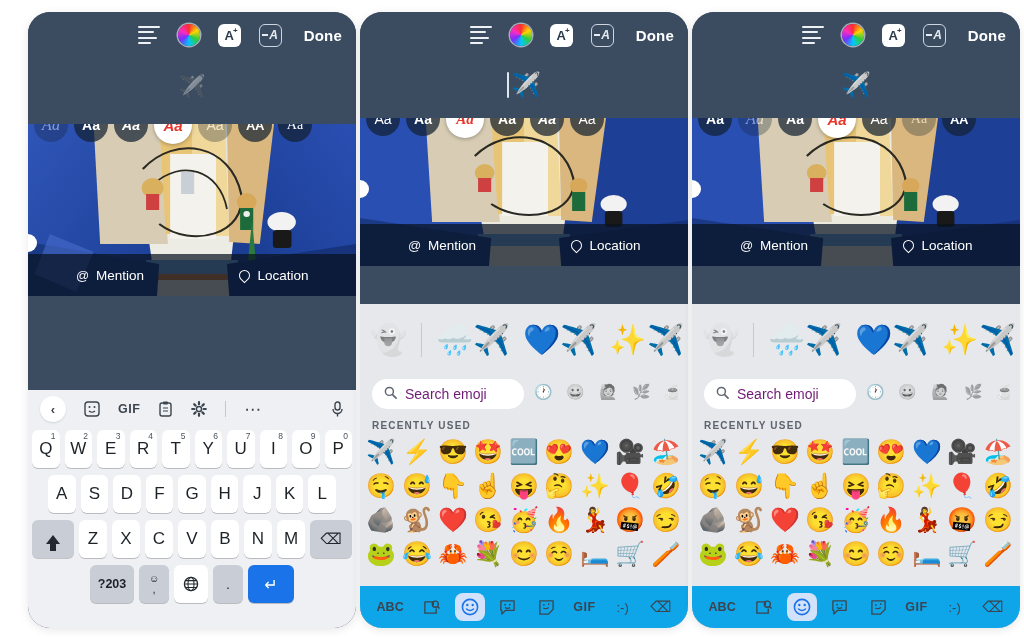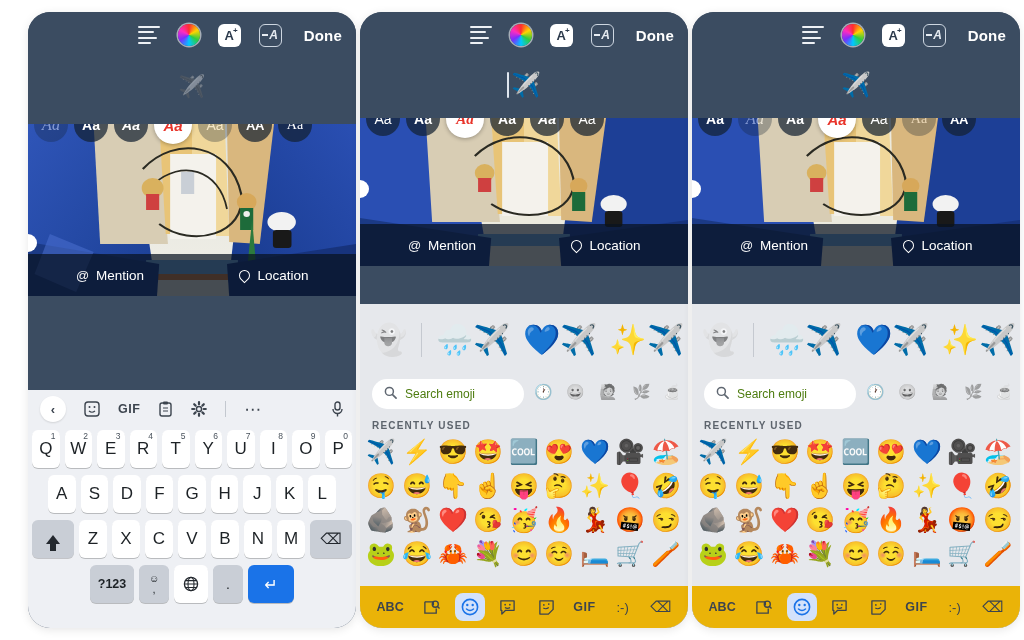--- a/index.html
+++ b/index.html
@@ -266,21 +266,21 @@
     flex: 0 0 152px;
     height: 30px;
     background: #ffffff;
     border-radius: 16px;
     display: flex; align-items: center;
     gap: 8px;
     padding: 0 12px;
     cursor: text;
   }
   .search-ic { font-size: 13px; color: #5f6771; }
-  .search-ph { font-size: 12px; color: #4d7c0f; }
+  .search-ph { font-size: 14px; color: #701a75; }
   .cat-row { display: flex; align-items: center; gap: 14px; flex: 1; overflow: hidden; }
   .cat { font-size: 15px; position: relative; padding-bottom: 5px; cursor: pointer; filter: grayscale(1); opacity: 0.72; }
   .cat.active { filter: none; opacity: 1; }
   .cat.active::after {
     content: ""; position: absolute; left: 50%; transform: translateX(-50%);
     bottom: -3px; width: 20px; height: 2.5px; background: #1a73e8; border-radius: 2px;
   }
   .cat-edge { width: 1px; height: 16px; background: #c9ced6; }
 
   .recently {
@@ -302,21 +302,21 @@
     height: 34px;
     display: flex; align-items: center; justify-content: center;
     cursor: pointer;
     line-height: 1;
   }
   .emoji-bottom {
     height: 42px;
     display: flex; align-items: center;
     justify-content: space-around;
     padding: 0 8px;
-    background: #eab308;
+    background: #0ea5e9;
     text-align: center;
   }
   .eb {
     font-size: 15px; color: #3c444e; cursor: pointer;
     display: flex; align-items: center; justify-content: center;
     width: 30px; height: 28px; border-radius: 8px;
   }
   .eb.abc { font-size: 12.5px; font-weight: bold; width: 36px; }
   .eb.gif { font-size: 12.5px; font-weight: bold; letter-spacing: 0.5px; }
   .eb.active { background: #d3e2fb; color: #1a73e8; }
@@ -523,21 +523,21 @@
           <div class="key">Z</div>
           <div class="key">X</div>
           <div class="key">C</div>
           <div class="key">V</div>
           <div class="key">B</div>
           <div class="key">N</div>
           <div class="key">M</div>
           <div class="key mod bksp">⌫</div>
         </div>
         <div class="kb-row row4">
-          <div class="key num">?123</div>
+          <div class="key num">?203</div>
           <div class="key comma">
               <span style="font-size:10px">☺</span>
               <span>,</span>
             </div>
           <div class="key globe">
             <svg width="16" height="16" viewBox="0 0 16 16">
                 <circle cx="8" cy="8" r="6.6" fill="none" stroke="#23282e" stroke-width="1.3"></circle>
                 <ellipse cx="8" cy="8" rx="3" ry="6.6" fill="none" stroke="#23282e" stroke-width="1.1"></ellipse>
                 <path d="M1.6 8h12.8M2.6 4.6h10.8M2.6 11.4h10.8" stroke="#23282e" stroke-width="1.05"></path>
               </svg>

